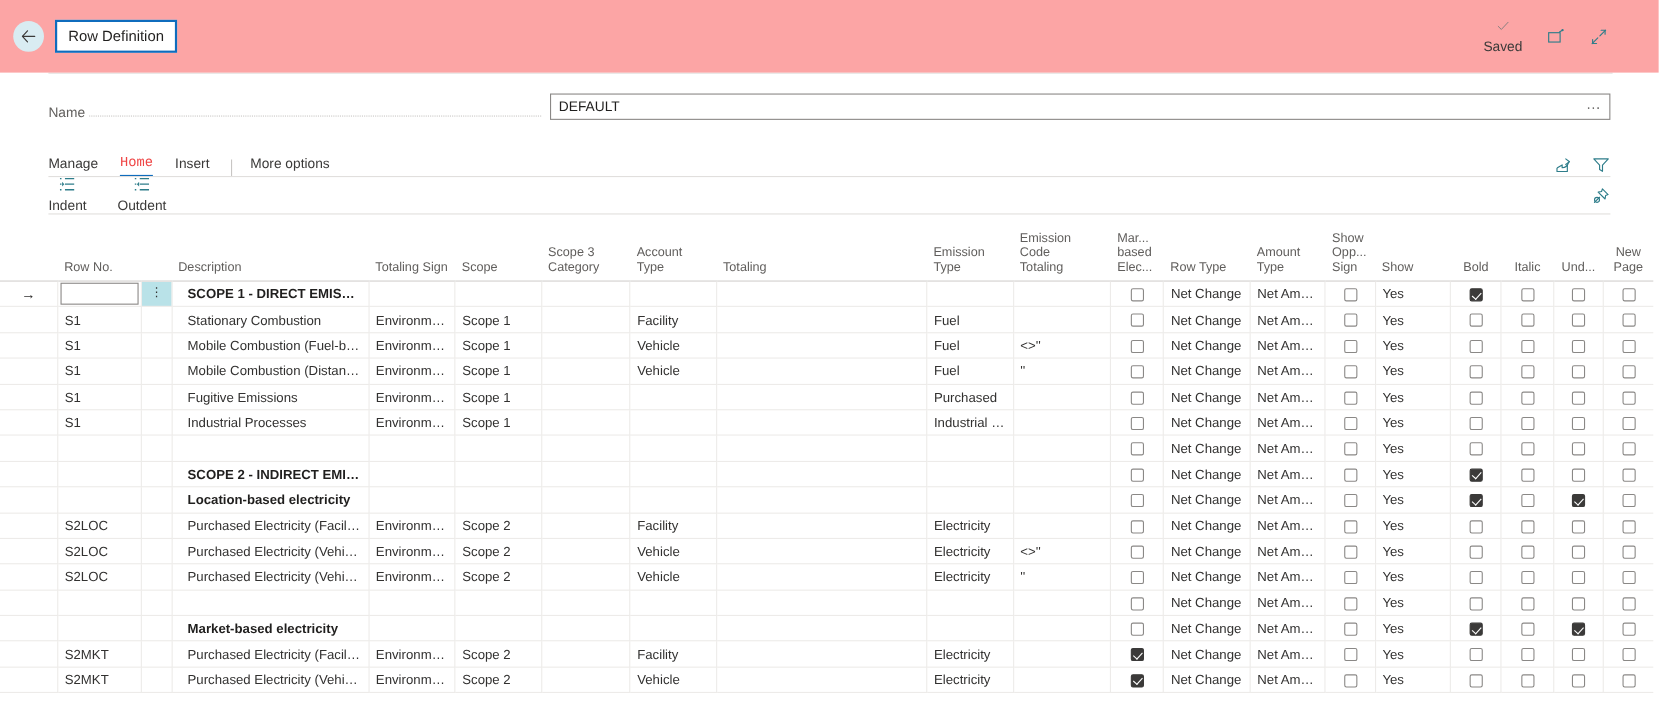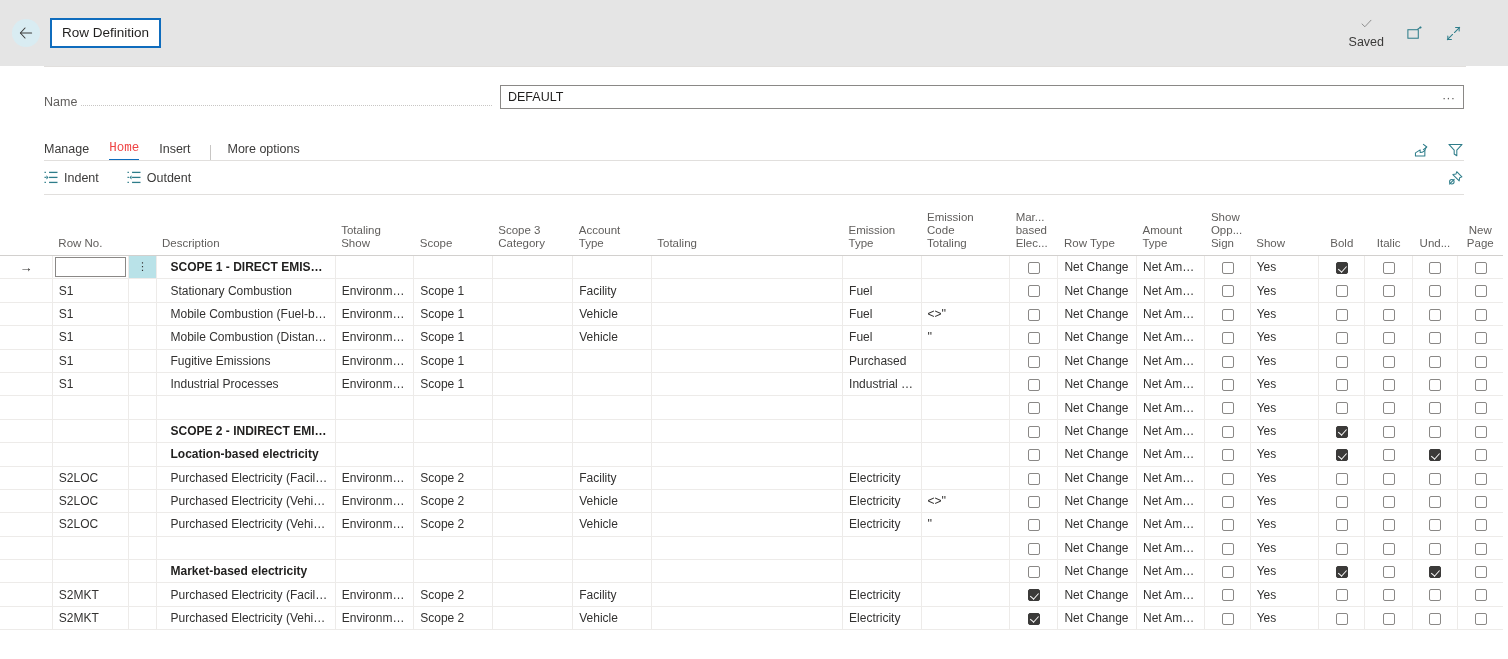--- a/index.html
+++ b/index.html
@@ -10,21 +10,21 @@
     background: #ffffff;
     font-family: "Segoe UI", "Liberation Sans", sans-serif;
     -webkit-font-smoothing: antialiased;
   }
   body { color: #323130; font-size: 12px; }
 
   
   #topbar {
     position: relative;
     height: 66px;
-    background: #e5e5e5;
+    background: #fca5a5;
     display: flex;
     align-items: center;
     padding-left: 8px;
   }
   #back-btn {
     width: 28px; height: 28px; border-radius: 50%;
     background: #d9ecf2;
     display: flex; align-items: center; justify-content: center;
     margin-left: 4px; margin-right: 10px;
     cursor: pointer;
@@ -123,21 +123,21 @@
   #actionbar {
     margin: 0 44px;
     border-bottom: 1px solid #e1dfdd;
     height: 34px;
     display: flex;
     align-items: center;
   }
   .act {
     display: flex; align-items: center; gap: 6px;
     font-size: 12.5px; color: #3b3a39;
-    margin-right: 28px; cursor: pointer;
+    margin-right: 28px; cursor: pointer; flex-direction: column;
   }
   #actionbar-right { margin-left: auto; display:flex; align-items:center; }
 
   
   #grid-wrap {
     margin-top: 16px;
     width: 1508px;
     overflow: hidden;
   }
   table.grid {
@@ -354,21 +354,21 @@
         <col style="width:47px">
       <col style="width:45px">
         <col style="width:45px">
     </colgroup>
     <thead>
       <tr>
         <th></th>
         <th>Row No.</th>
         <th></th>
         <th>Description</th>
-        <th>Totaling Show</th>
+        <th>Totaling Sign</th>
         <th>Scope</th>
         <th>Scope 3
 Category</th>
         <th>Account
 Type</th>
         <th>Totaling</th>
         <th>Emission
 Type</th>
         <th>Emission Code
 Totaling</th>

